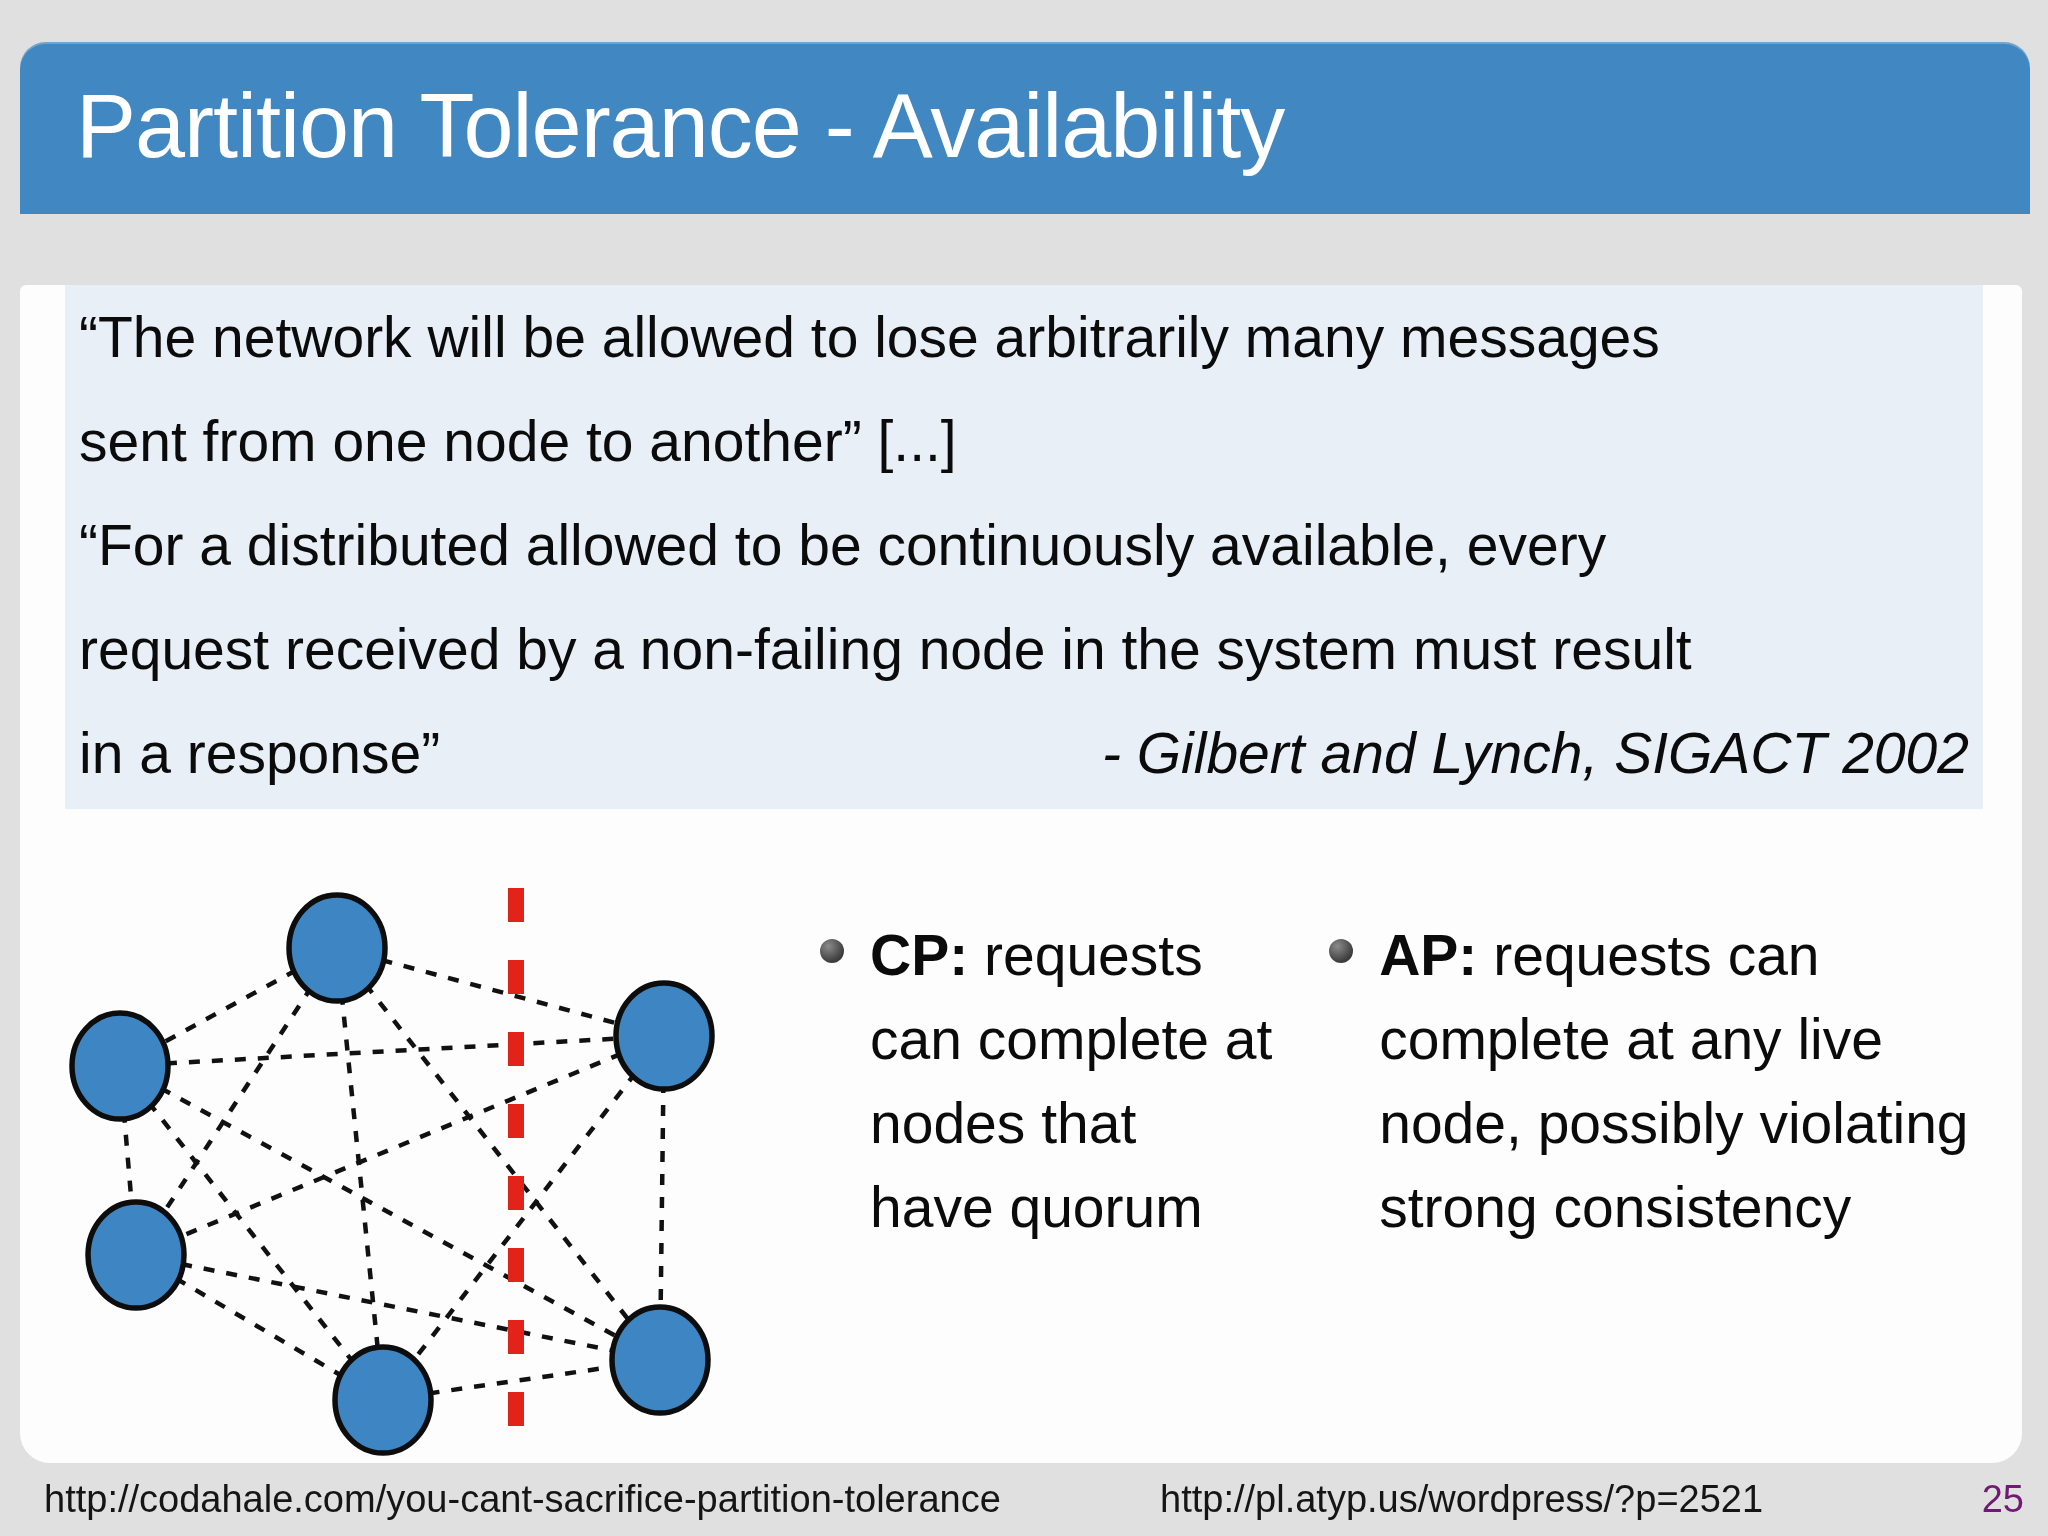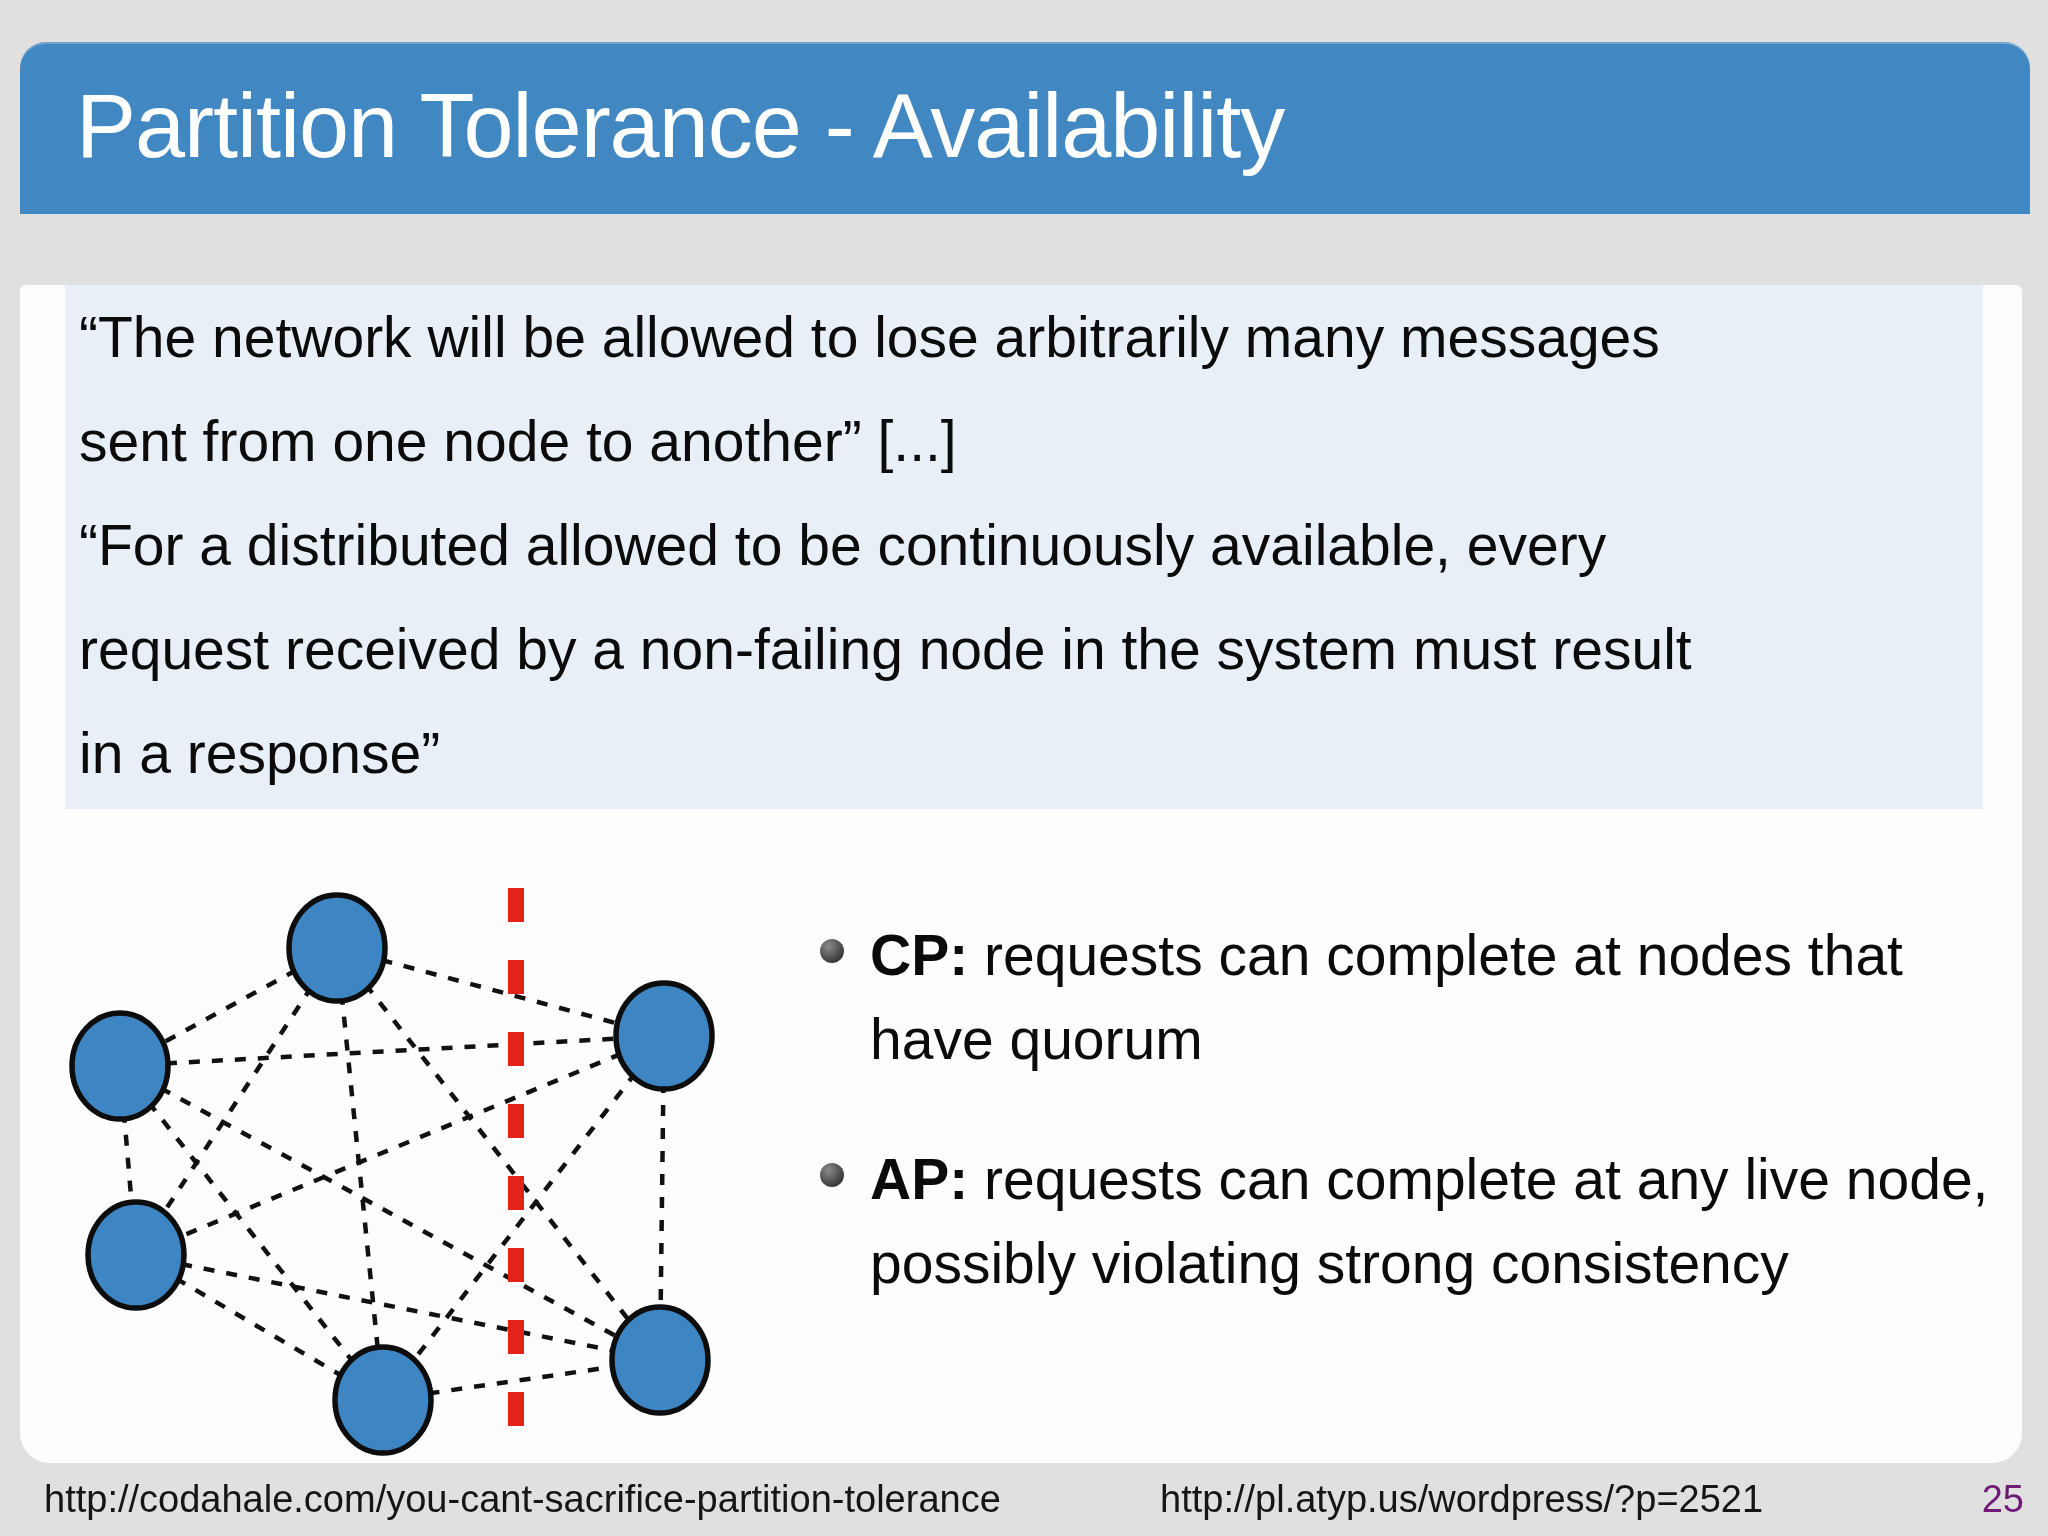--- a/index.html
+++ b/index.html
@@ -40,21 +40,21 @@
   .quote .qline{padding:0 14px;white-space:nowrap;}
   .quote .qrow{display:flex;justify-content:space-between;padding:0 14px;}
   .quote .attr{font-style:italic;}
 
   
   #network{position:absolute;left:20px;top:585px;}
 
   
   .bullets{
     position:absolute;left:800px;top:628px;width:1175px;
-    display:flex;flex-direction:column;gap:56px;
+    display:flex;flex-direction:row;gap:56px;
   }
   .bullet{display:flex;align-items:flex-start;gap:26px;}
   .ball{
     flex:0 0 auto;width:24px;height:24px;border-radius:50%;
     margin-top:26px;
     background:radial-gradient(circle at 35% 30%, #8b8b8b, #3c3c3c 70%);
   }
   .bullet p{
     margin:0;font-size:57px;line-height:84px;color:#0b0b0b;
   }
@@ -76,20 +76,21 @@
 
   <main class="card">
 
     <section class="quote">
       <div class="qline">“The network will be allowed to lose arbitrarily many messages</div>
       <div class="qline">sent from one node to another” [...]</div>
       <div class="qline">“For a distributed allowed to be continuously available, every</div>
       <div class="qline">request received by a non-failing node in the system must result</div>
       <div class="qrow">
         <span>in a response”</span>
+        <span class="attr">- Gilbert and Lynch, SIGACT 2002</span>
       </div>
     </section>
 
     <svg id="network" width="720" height="612" viewBox="0 0 720 612">
         <line x1="297" y1="78" x2="80" y2="196" stroke="#111111" stroke-width="4.5" stroke-dasharray="11 12"></line>
         <line x1="297" y1="78" x2="624" y2="166" stroke="#111111" stroke-width="4.5" stroke-dasharray="11 12"></line>
         <line x1="297" y1="78" x2="96" y2="385" stroke="#111111" stroke-width="4.5" stroke-dasharray="11 12"></line>
         <line x1="297" y1="78" x2="343" y2="530" stroke="#111111" stroke-width="4.5" stroke-dasharray="11 12"></line>
         <line x1="297" y1="78" x2="620" y2="490" stroke="#111111" stroke-width="4.5" stroke-dasharray="11 12"></line>
         <line x1="80" y1="196" x2="624" y2="166" stroke="#111111" stroke-width="4.5" stroke-dasharray="11 12"></line>

